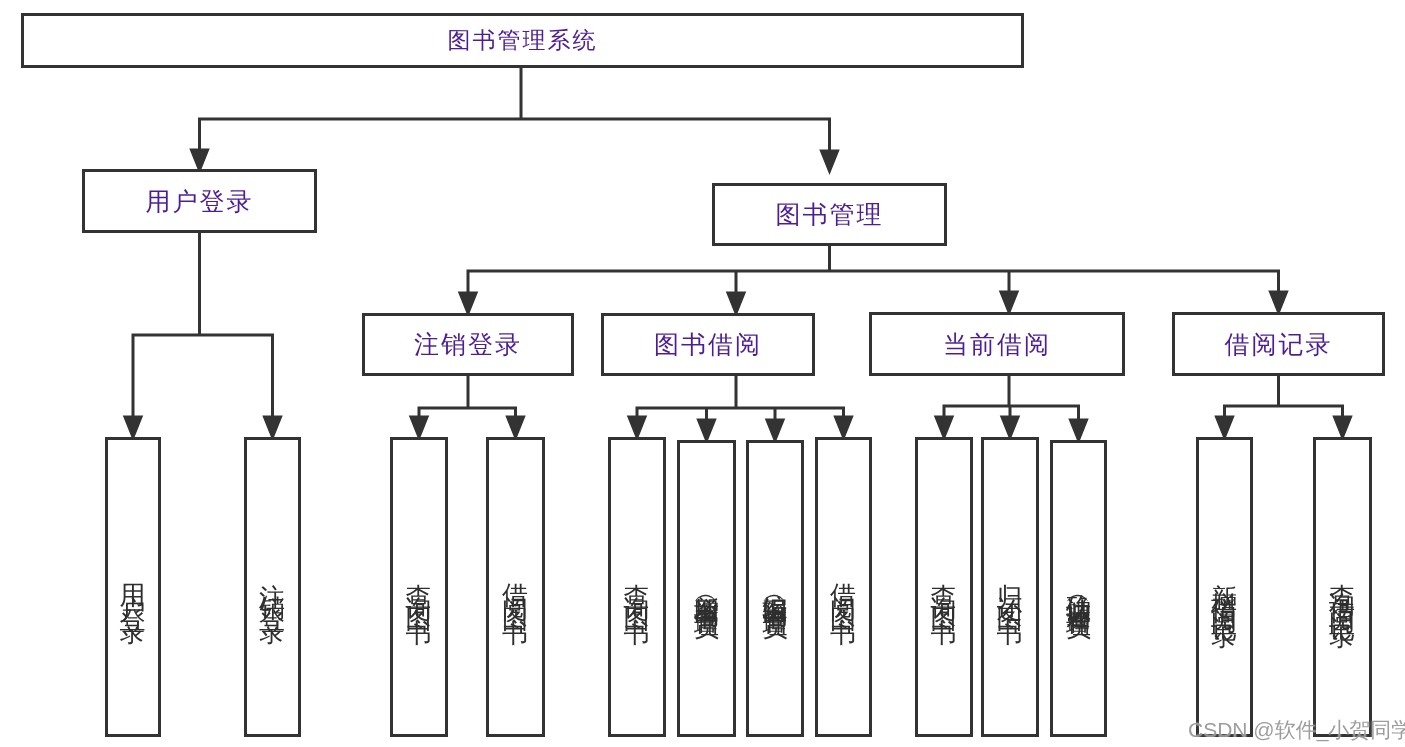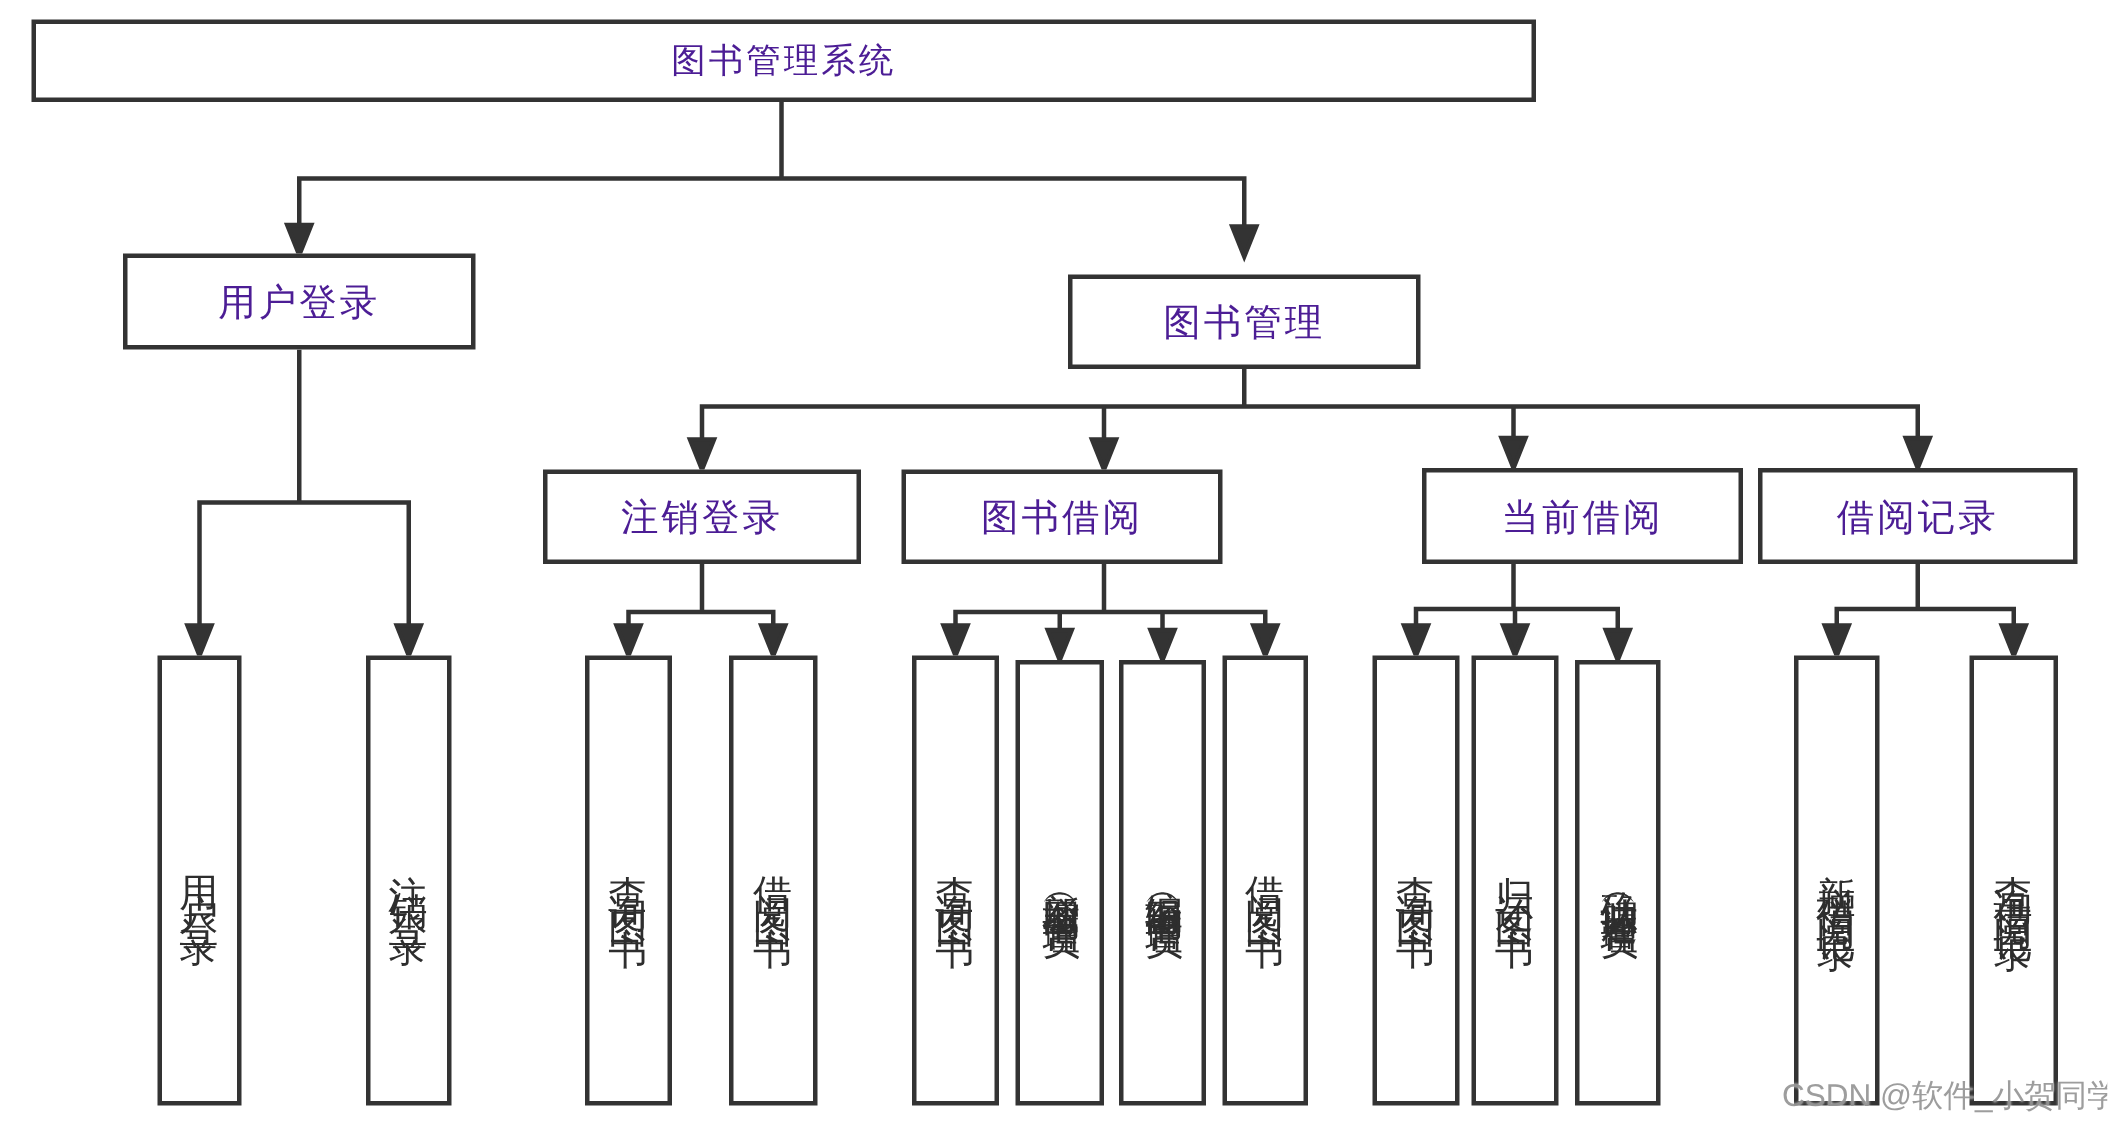--- a/index.html
+++ b/index.html
@@ -133,21 +133,21 @@
   <div class="box box-h" style="left:712px; top:183px; width:235px; height:63px;">
     <span class="label">图书管理</span>
   </div>
 
   <div class="box box-h" style="left:362px; top:313px; width:212px; height:63px;">
     <span class="label">注销登录</span>
   </div>
   <div class="box box-h" style="left:601px; top:313px; width:214px; height:63px;">
     <span class="label">图书借阅</span>
   </div>
-  <div class="box box-h" style="left:948px; top:312px; width:214px; height:64px;">
+  <div class="box box-h" style="left:869px; top:312px; width:256px; height:64px;">
     <span class="label">当前借阅</span>
   </div>
   <div class="box box-h" style="left:1172px; top:312px; width:213px; height:64px;">
     <span class="label">借阅记录</span>
   </div>
 
   <div class="box box-v" style="left:105px; top:437px; width:56px; height:300px;">
     <span class="label">用户登录</span>
   </div>
   <div class="box box-v" style="left:244px; top:437px; width:57px; height:300px;">

